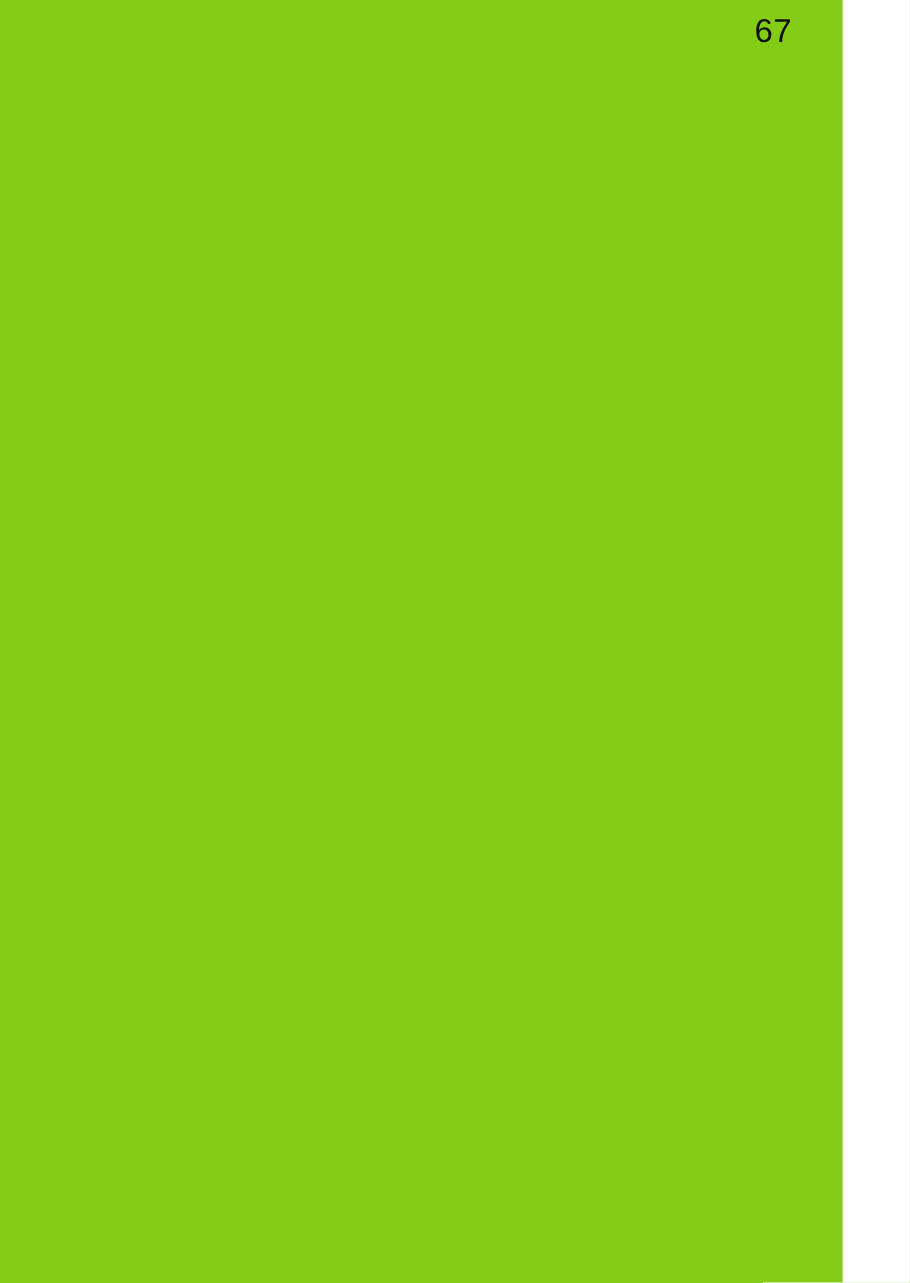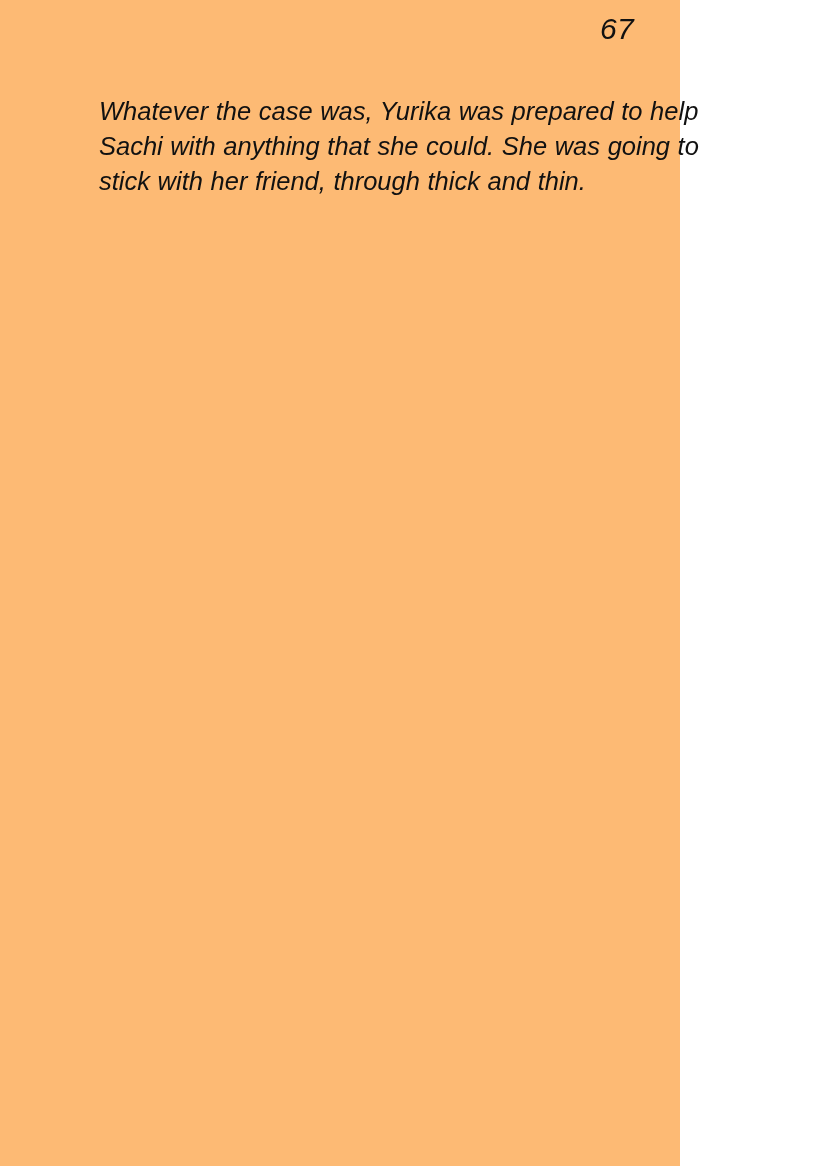--- a/index.html
+++ b/index.html
@@ -10,24 +10,23 @@
   body {
     width: 827px;
     height: 1166px;
     font-family: "Liberation Sans", sans-serif;
     color: #0f0f0f;
     position: relative;
     overflow: hidden;
   }
   .page {
     position: relative;
-    width: 680px;
+    width: 766px;
     height: 1166px;
-    background: #fdba74;
-    font-style: italic;
+    background: #84cc16;
   }
   .page-number {
     position: absolute;
     top: 14px;
     right: 46px;
     font-size: 30px;
     line-height: 1;
     color: #111111;
     font-weight: 400;
     letter-spacing: 0.3px;
@@ -42,14 +41,13 @@
     color: #111111;
     text-align: left;
     word-spacing: 0.5px;
   }
 </style>
 </head>
 <body>
 
 <div class="page">
   <div class="page-number">67</div>
-  <div class="body-text">Whatever the case was, Yurika was prepared to help Sachi with anything that she could. She was going to stick with her friend, through thick and thin.</div>
 </div>
 
 </body></html>

